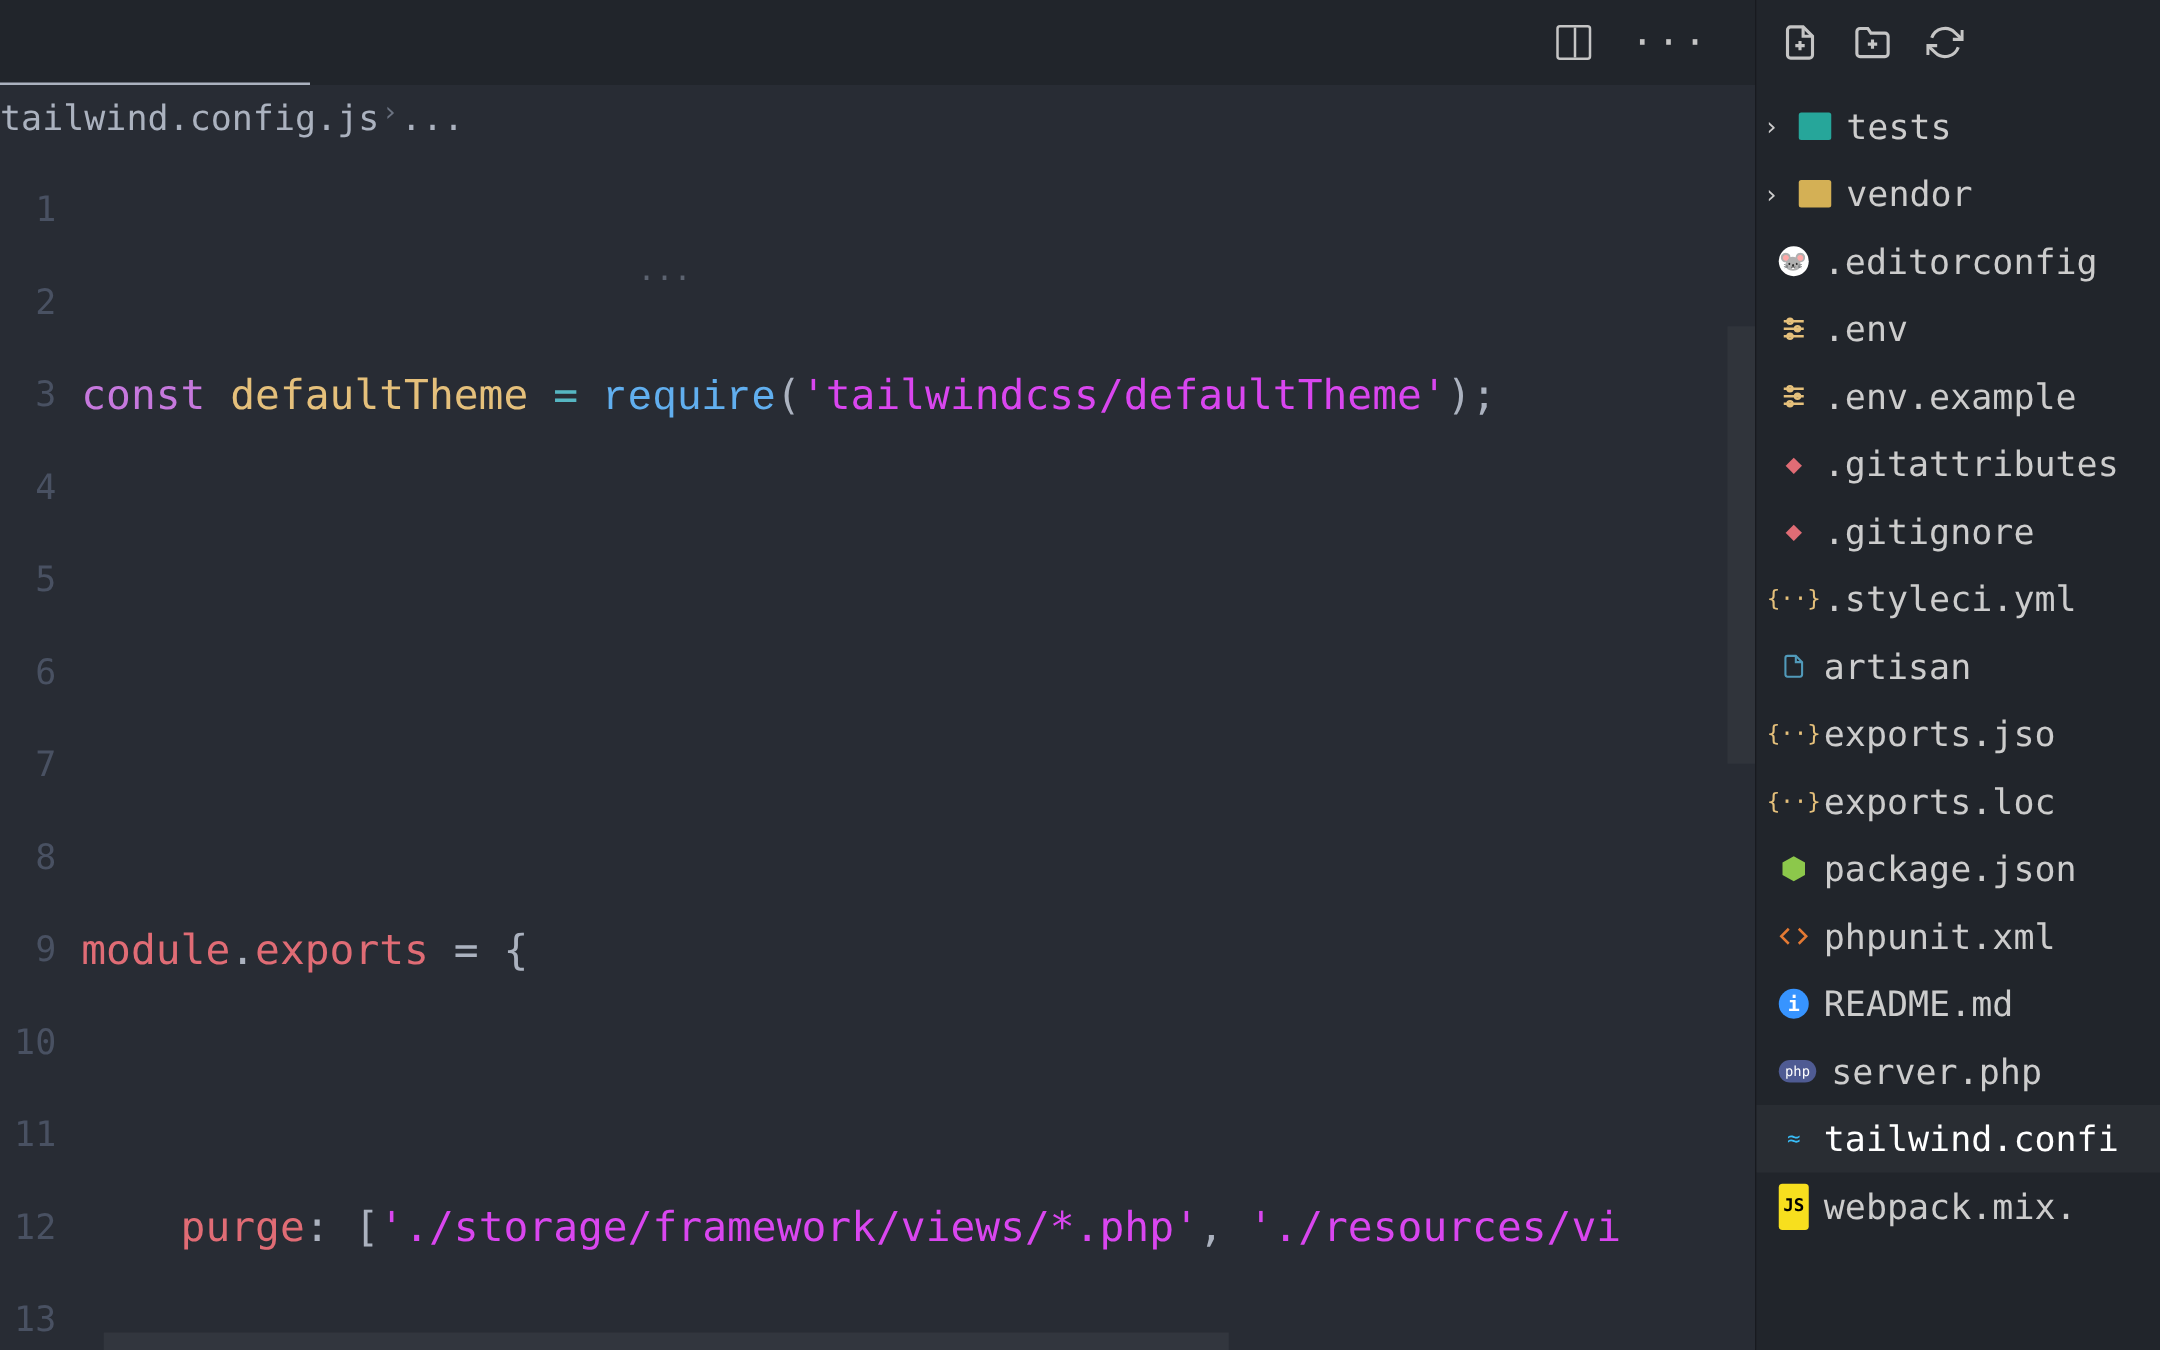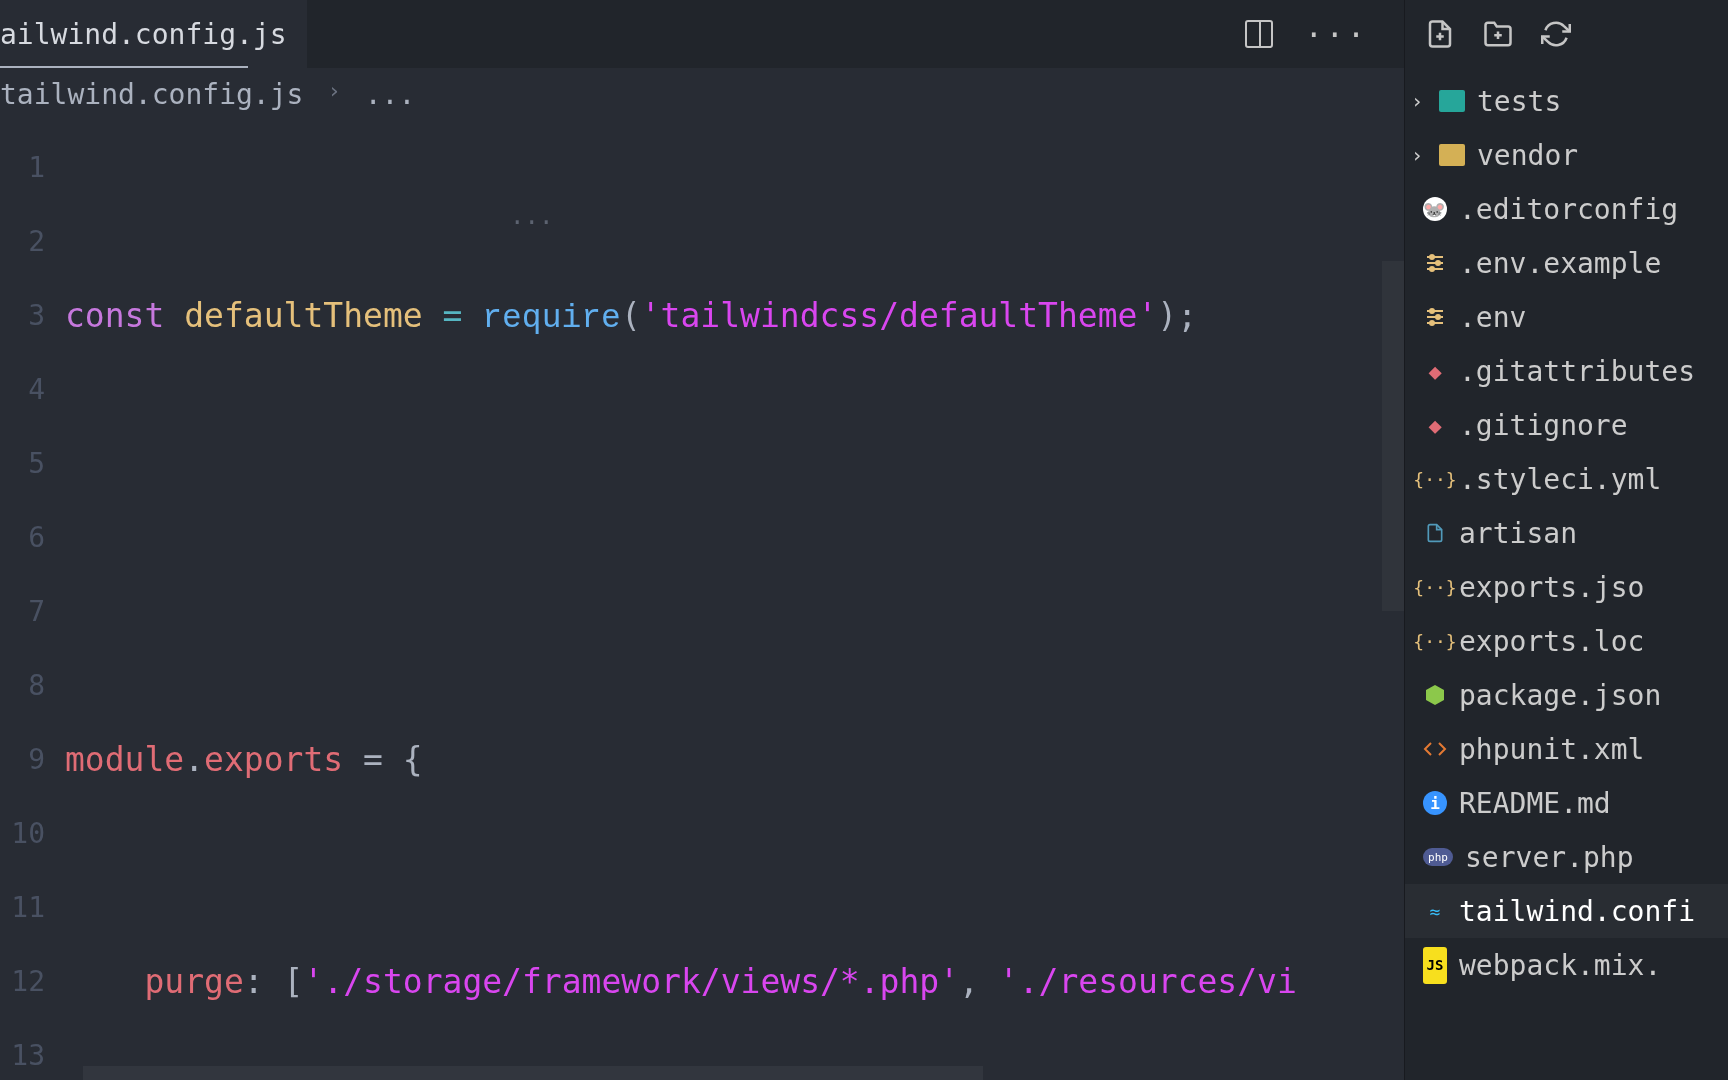--- a/index.html
+++ b/index.html
@@ -75,21 +75,21 @@
       font-size: 30px;
       color: #c5c5c5;
       letter-spacing: 3px;
     }
     .breadcrumb {
       padding: 10px 0 10px 0;
       font-size: 28px;
       color: #abb2bf;
       display: flex;
       align-items: flex-start;
-      gap: 24px;
+      gap: 2px;
     }
     .code-area {
       flex: 1;
       display: flex;
       overflow: hidden;
       position: relative;
       padding-top: 10px;
     }
     .gutter {
       width: 65px;
@@ -217,23 +217,20 @@
     .i-tw { color: #38bdf8; }
     .i-js { background: #f7df1e; color:#000; width:24px;height:37px; font-size:14px; font-weight:bold;}
     .i-node { color: #8cc84b; }
     .i-xml { color: #8cc84b; }
   </style>
 </head>
 <body>
 
 <div class="editor-pane">
   <div class="tab-bar">
-    <div class="tab">
-      <span>ailwind.config.js</span>
-    </div>
     <div class="tab-underline"></div>
     <div class="tab-actions">
       <div class="icon-split"></div>
       <div class="icon-more">···</div>
     </div>
   </div>
 
   <div class="breadcrumb">
     <span>tailwind.config.js</span>
     <span style="color:#6b7280;font-size:22px;">›</span>
@@ -311,34 +308,34 @@
       <span class="ficon i-env">
           <svg width="24" height="24" viewBox="0 0 24 24" fill="none" stroke="#e5c07b" stroke-width="2">
             <line x1="4" y1="6" x2="20" y2="6"></line>
             <circle cx="9" cy="6" r="2"></circle>
             <line x1="4" y1="12" x2="20" y2="12"></line>
             <circle cx="15" cy="12" r="2"></circle>
             <line x1="4" y1="18" x2="20" y2="18"></line>
             <circle cx="9" cy="18" r="2"></circle>
           </svg>
         </span>
-      <span>.env.example</span>
+      <span>.env</span>
     </div>
     <div class="file-row">
       <span class="ficon i-env">
           <svg width="24" height="24" viewBox="0 0 24 24" fill="none" stroke="#e5c07b" stroke-width="2">
             <line x1="4" y1="6" x2="20" y2="6"></line>
             <circle cx="9" cy="6" r="2"></circle>
             <line x1="4" y1="12" x2="20" y2="12"></line>
             <circle cx="15" cy="12" r="2"></circle>
             <line x1="4" y1="18" x2="20" y2="18"></line>
             <circle cx="9" cy="18" r="2"></circle>
           </svg>
         </span>
-      <span>.env</span>
+      <span>.env.example</span>
     </div>
     <div class="file-row">
       <span class="ficon i-git">◆</span>
       <span>.gitattributes</span>
     </div>
     <div class="file-row">
       <span class="ficon i-git">◆</span>
       <span>.gitignore</span>
     </div>
     <div class="file-row">

